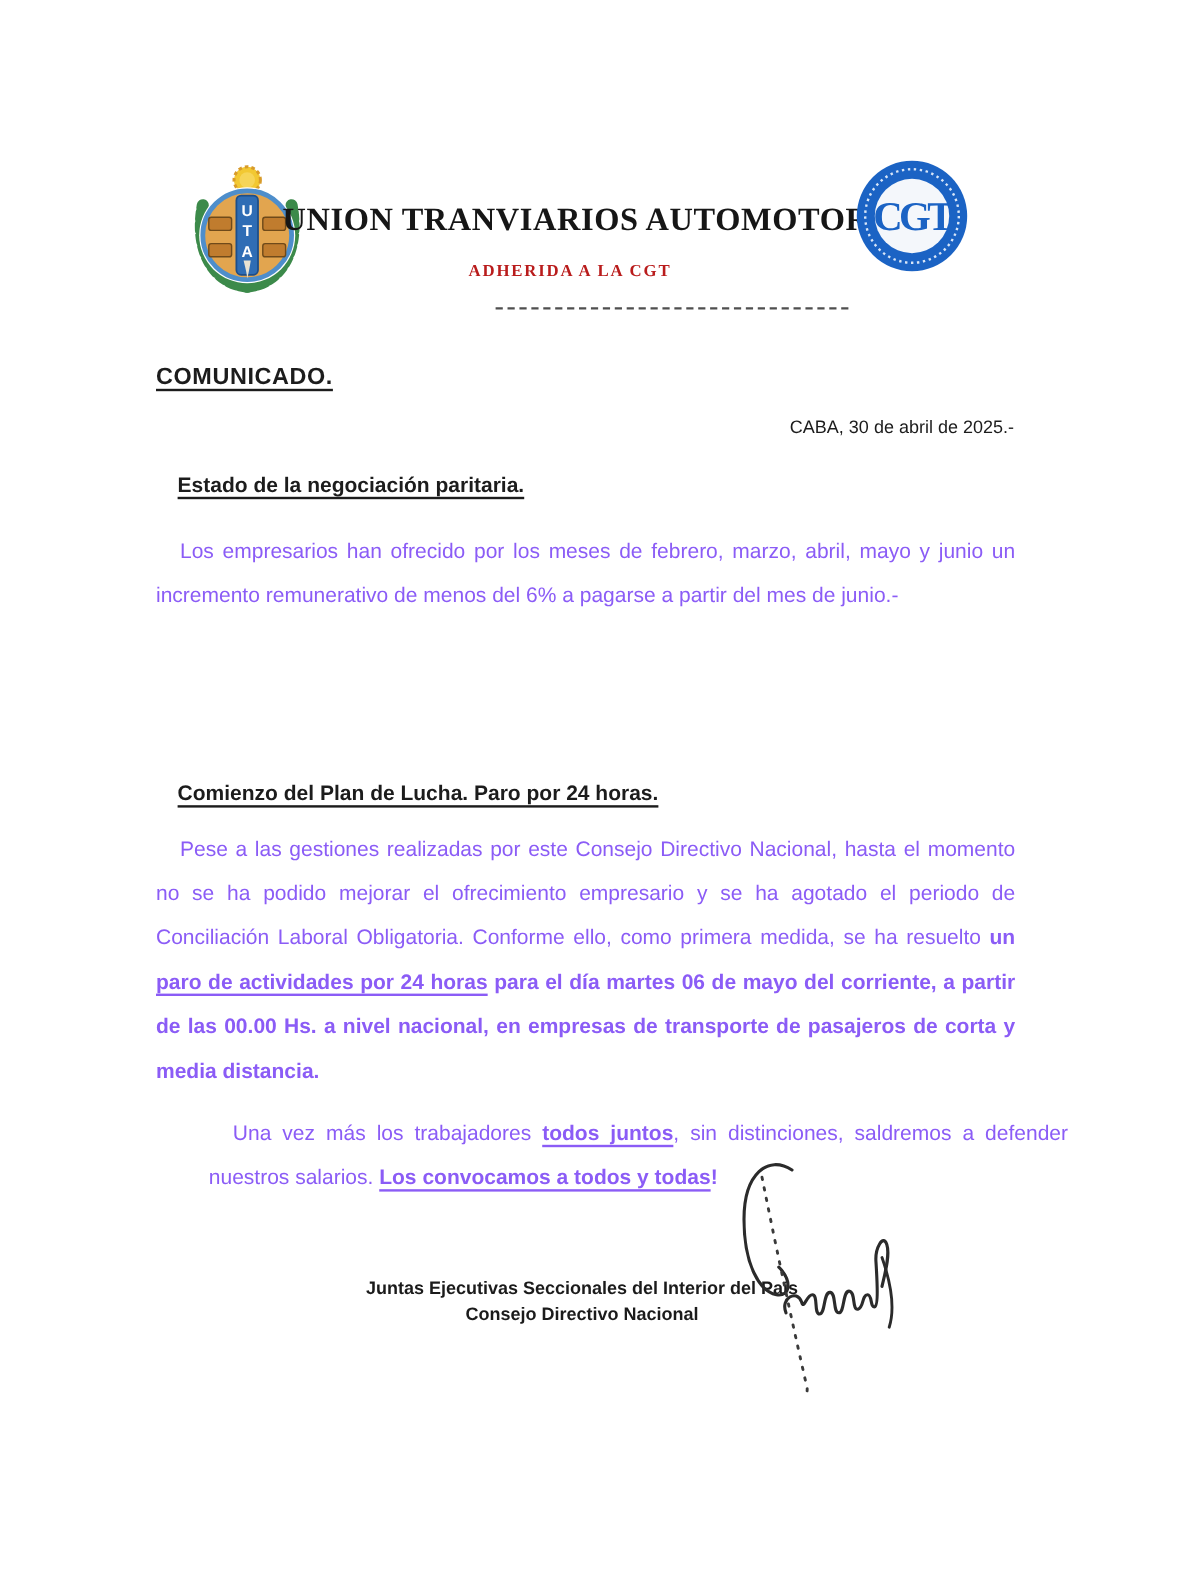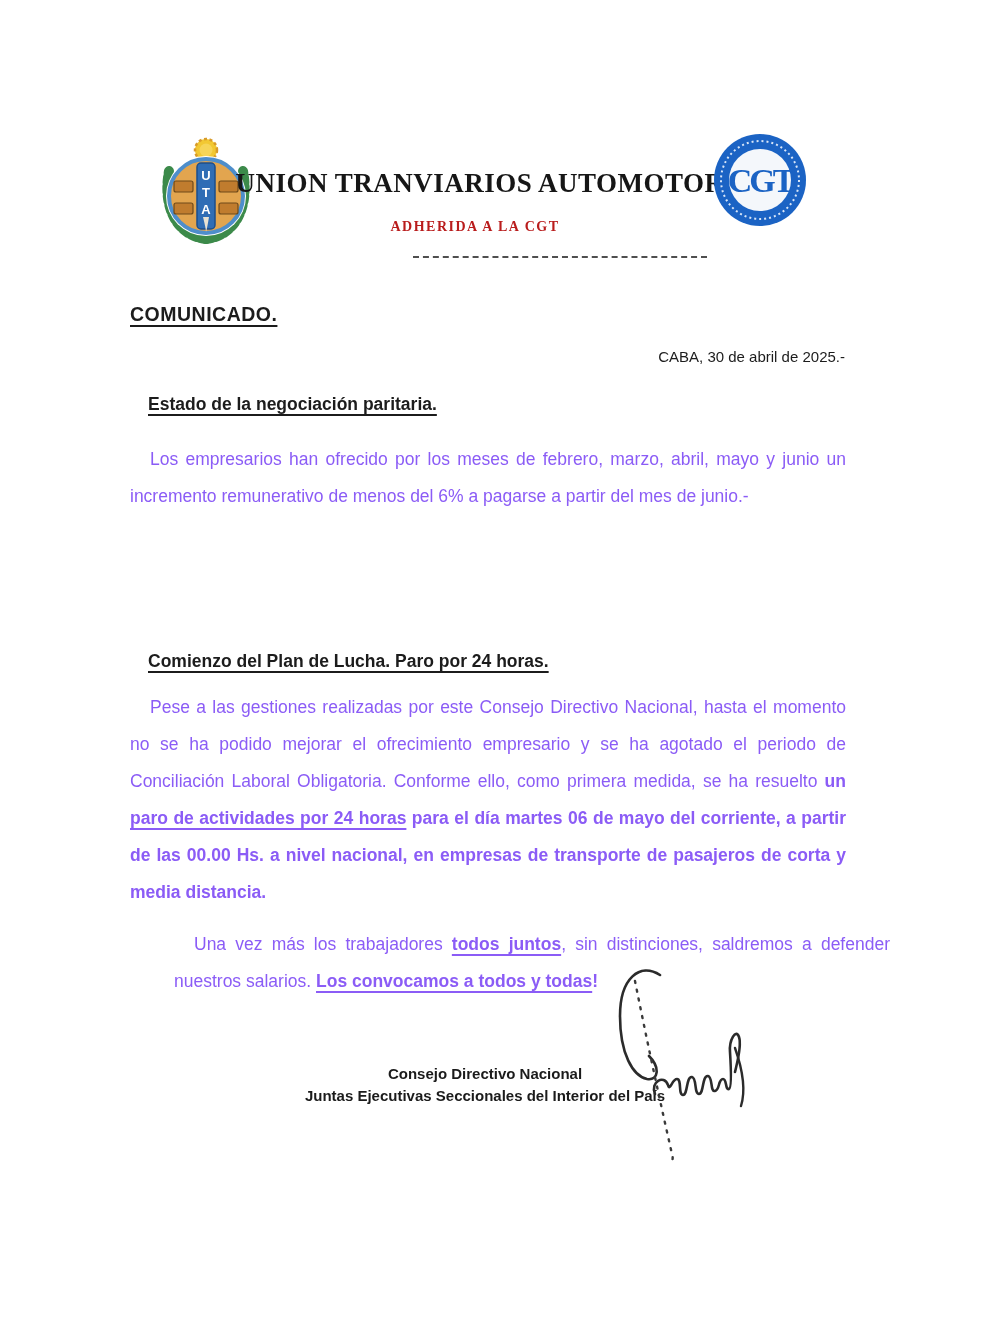--- a/index.html
+++ b/index.html
@@ -169,22 +169,22 @@
 
   <div class="para p3">
     <span>Pese a las gestiones realizadas por este Consejo Directivo Nacional, hasta el momento no se ha podido mejorar el ofrecimiento empresario y se ha agotado el periodo de Conciliación Laboral Obligatoria. Conforme ello, como primera medida, se ha resuelto </span><span class="b">un </span><span class="bu">paro de actividades por 24 horas</span><span class="b"> para el día martes 06 de mayo del corriente, a partir de las 00.00 Hs. a nivel nacional, en empresas de transporte de pasajeros de corta y media distancia.</span>
   </div>
 
   <div class="para p4">
     <span>Una vez más los trabajadores </span><span class="bu">todos juntos</span><span>, sin distinciones, saldremos a defender nuestros salarios. </span><span class="bu">Los convocamos a todos y todas</span><span class="b">!</span>
   </div>
 
   <div class="footer-block">
+    <div>Juntas Ejecutivas Seccionales del Interior del País</div>
     <div>Consejo Directivo Nacional</div>
-    <div>Juntas Ejecutivas Seccionales del Interior del País</div>
   </div>
 
   <svg class="signature" viewBox="0 0 210 240" xmlns="http://www.w3.org/2000/svg">
 
     <path d="M80,27 C60,14 40,30 40,68 C40,106 53,128 67,131 C79,133 80,119 69,108" fill="none" stroke="#2b2b2b" stroke-width="2.6" stroke-linecap="round"></path>
 
     <path d="M55,33 Q72,118 92,206 Q94,212 90,216" fill="none" stroke="#3a3a3a" stroke-width="2.4" stroke-dasharray="2 7" stroke-linecap="round"></path>
 
     <path d="M75,146 C70,134 84,126 88,137 C90,144 92,131 97,131 C102,131 98,147 103,147 C108,147 106,128 112,129 C117,130 114,146 119,146 C124,146 122,127 128,128 C133,129 130,144 135,143 C140,142 138,131 143,131 C147,131 145,142 149,141 C152,140 151,120 150,104 C149,92 156,80 159,89 C162,98 157,115 155,124" fill="none" stroke="#2b2b2b" stroke-width="2.6" stroke-linecap="round"></path>
 

